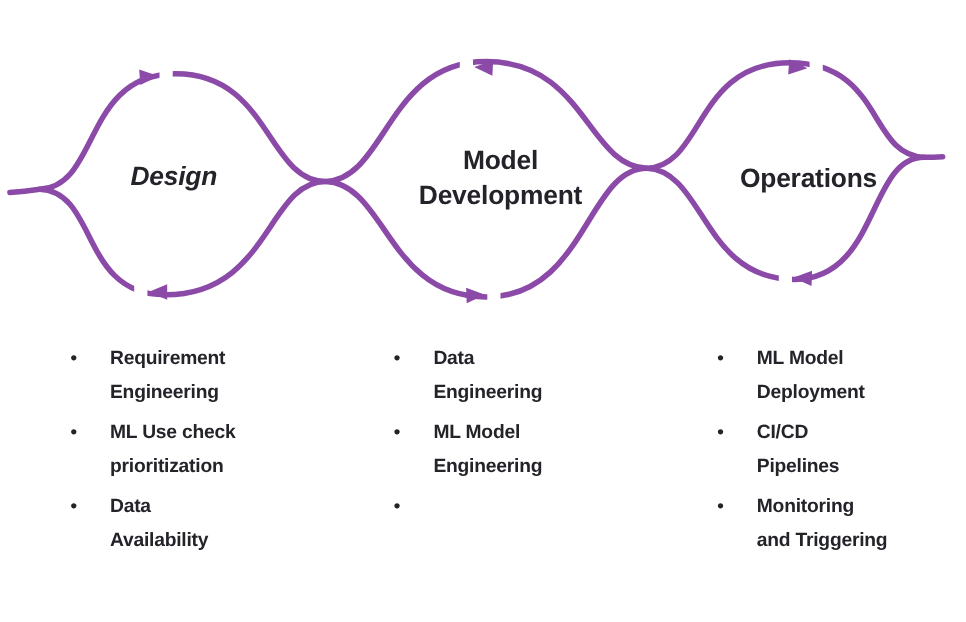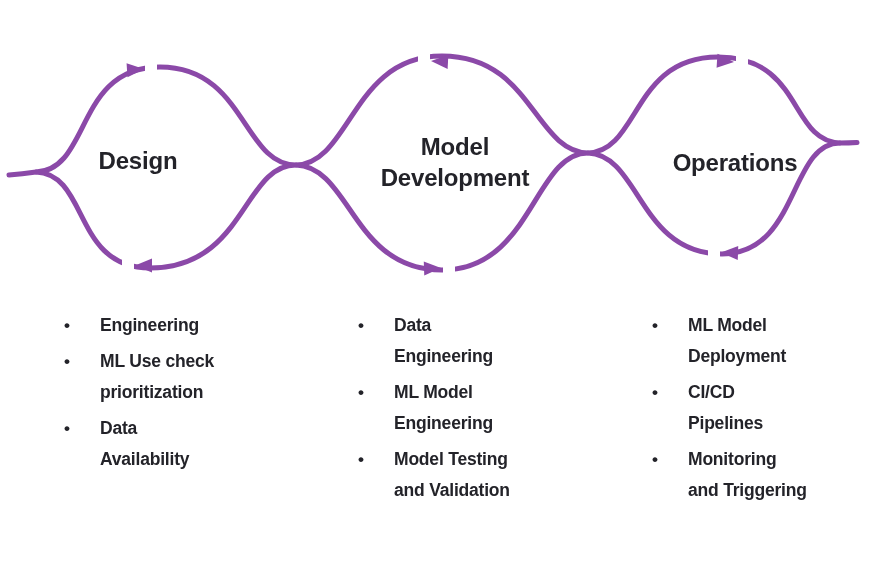--- a/index.html
+++ b/index.html
@@ -48,21 +48,21 @@
     display:block;
     font-weight:700;
     font-size:17.5px;
     line-height:31px;
     color:var(--text);
     letter-spacing:-0.2px;
   }
   #list-design{left:58px;}
   #list-modeldev{left:352px;}
   #list-operations{left:646px;}
-  #title-design{left:43px;top:145px;width:190px;}
+  #title-design{left:63px;top:145px;width:190px;font-style:italic;}
   #title-modeldev{left:362px;top:131px;width:186px;}
   #title-operations{left:640px;top:147px;width:190px;}
 </style>
 </head>
 <body>
 
 <div class="stage">
 
   <svg class="loops-svg" width="878" height="565" viewBox="0 0 878 565">
 
@@ -114,20 +114,21 @@
     <span class="title-line">Development</span>
   </div>
   <div class="phase-title" id="title-operations">
     <span class="title-line">Operations</span>
   </div>
 
   <ul class="phase-list" id="list-design">
     <li class="list-item">
       <span class="bullet">•</span>
       <span class="item-text">
+        <span class="item-line">Requirement</span>
         <span class="item-line">Engineering</span>
       </span>
     </li>
     <li class="list-item">
       <span class="bullet">•</span>
       <span class="item-text">
         <span class="item-line">ML Use check</span>
         <span class="item-line">prioritization</span>
       </span>
     </li>
@@ -150,24 +151,20 @@
     </li>
     <li class="list-item">
       <span class="bullet">•</span>
       <span class="item-text">
         <span class="item-line">ML Model</span>
         <span class="item-line">Engineering</span>
       </span>
     </li>
     <li class="list-item">
       <span class="bullet">•</span>
-      <span class="item-text">
-        <span class="item-line">Model Testing</span>
-        <span class="item-line">and Validation</span>
-      </span>
     </li>
   </ul>
 
   <ul class="phase-list" id="list-operations">
     <li class="list-item">
       <span class="bullet">•</span>
       <span class="item-text">
         <span class="item-line">ML Model</span>
         <span class="item-line">Deployment</span>
       </span>

